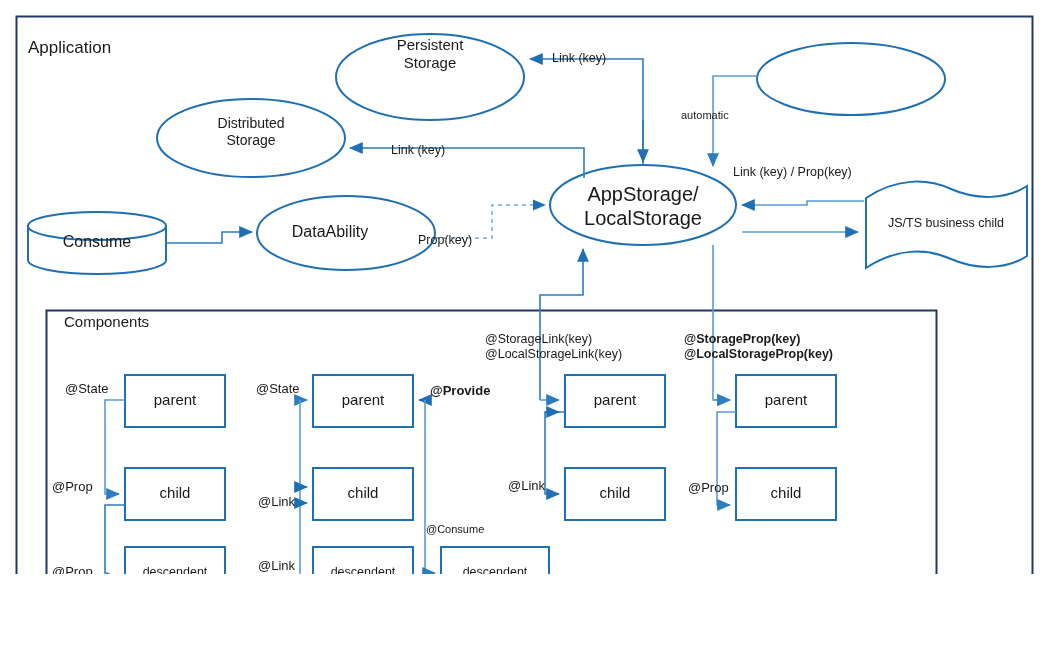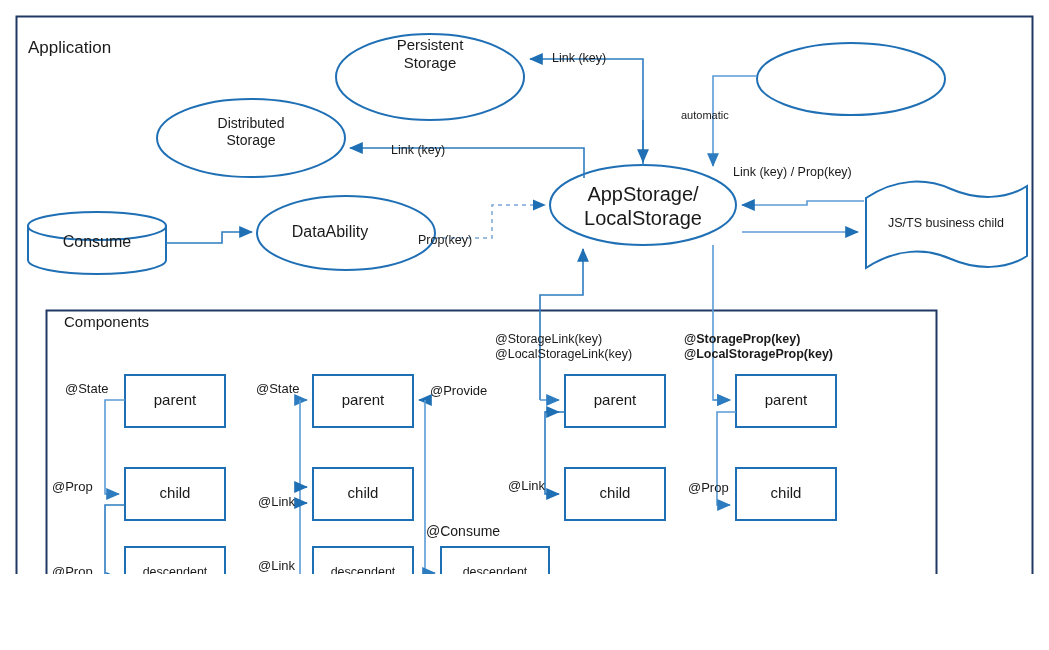--- a/index.html
+++ b/index.html
@@ -154,21 +154,21 @@
   <div class="node-label" style="left:241px; top:222px; width:178px; font-size:16px;">DataAbility</div>
   <div class="node-label" style="left:28px; top:232px; width:138px; font-size:16px;">Consume</div>
   <div class="node-label" style="left:866px; top:216px; width:160px; font-size:12.5px;">JS/TS business child</div>
 
   <div class="lbl" style="left:552px; top:51px; font-size:12.5px;">Link (key)</div>
   <div class="lbl" style="left:391px; top:143px; font-size:12.5px;">Link (key)</div>
   <div class="lbl" style="left:681px; top:109px; font-size:11px;">automatic</div>
   <div class="lbl" style="left:733px; top:165px; font-size:12.5px;">Link (key) / Prop(key)</div>
   <div class="lbl" style="left:418px; top:199px; font-size:12.5px;margin-top:34px;">Prop(key)</div>
 
-  <div class="lbl" style="left:495px; top:332px; font-size:12.5px;">@StorageLink(key)
+  <div class="lbl" style="left:485px; top:332px; font-size:12.5px;">@StorageLink(key)
 @LocalStorageLink(key)</div>
   <div class="lbl" style="left:684px; top:332px; font-size:12.5px;font-weight:bold;">@StorageProp(key)
 @LocalStorageProp(key)</div>
 
   <div class="node-label" style="left:125px; top:391px; width:100px; font-size:15px;">parent</div>
   <div class="node-label" style="left:125px; top:484px; width:100px; font-size:15px;">child</div>
   <div class="node-label" style="left:125px; top:565px; width:100px; font-size:12.5px;">descendent</div>
 
   <div class="node-label" style="left:313px; top:391px; width:100px; font-size:15px;">parent</div>
   <div class="node-label" style="left:313px; top:484px; width:100px; font-size:15px;">child</div>
@@ -181,21 +181,21 @@
   <div class="node-label" style="left:736px; top:391px; width:100px; font-size:15px;">parent</div>
   <div class="node-label" style="left:736px; top:484px; width:100px; font-size:15px;">child</div>
 
   <div class="lbl" style="left:65px; top:381px; font-size:13px;">@State</div>
   <div class="lbl" style="left:52px; top:479px; font-size:13px;">@Prop</div>
   <div class="lbl" style="left:52px; top:564px; font-size:13px;">@Prop</div>
 
   <div class="lbl" style="left:256px; top:381px; font-size:13px;">@State</div>
   <div class="lbl" style="left:258px; top:494px; font-size:13px;">@Link</div>
   <div class="lbl" style="left:258px; top:558px; font-size:13px;">@Link</div>
-  <div class="lbl" style="left:430px; top:383px; font-size:13px;">@Provide</div>
-  <div class="lbl" style="left:426px; top:523px; font-size:14px;">@Consume</div>
+  <div class="lbl" style="left:430px; top:383px; font-size:13px;font-weight:bold;">@Provide</div>
+  <div class="lbl" style="left:426px; top:523px; font-size:11px;">@Consume</div>
 
   <div class="lbl" style="left:508px; top:478px; font-size:13px;">@Link</div>
   <div class="lbl" style="left:688px; top:480px; font-size:13px;">@Prop</div>
 
   <div class="watermark">掘金技术社区 @ ZCurry</div>
 
 </div>
 
 </body></html>

